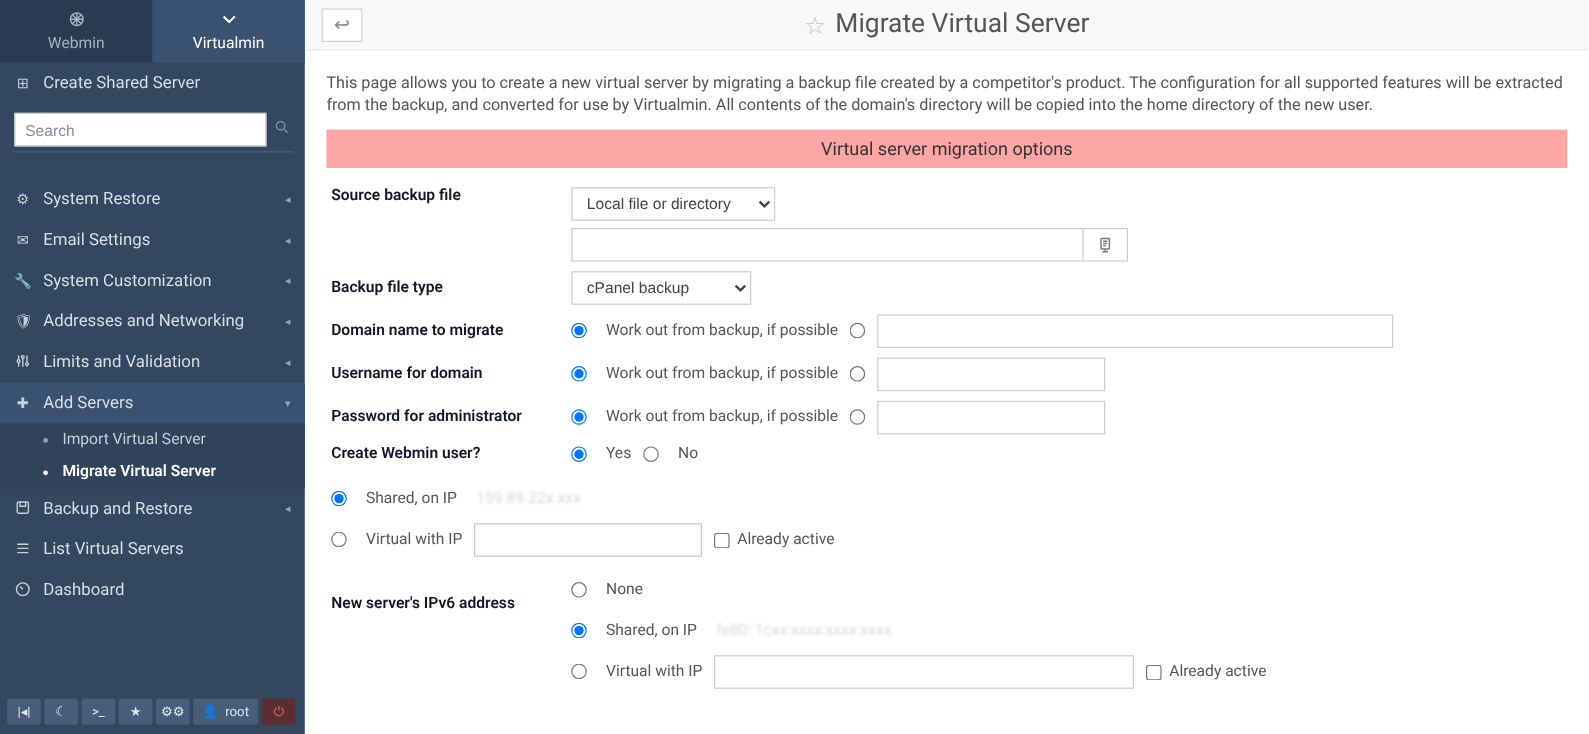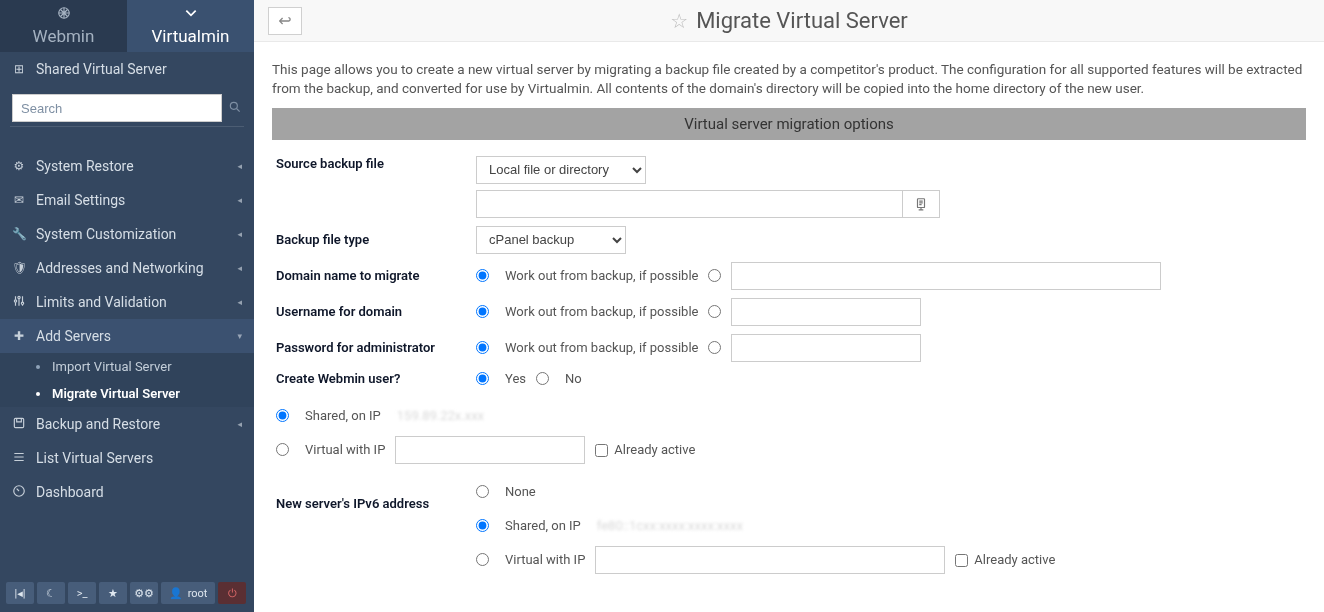--- a/index.html
+++ b/index.html
@@ -24,21 +24,21 @@
     font-size: 14px;
   }
   .mode-tabs { display: flex; height: 52px; }
   .mode-tab {
     flex: 1; display: flex; flex-direction: column; align-items: center; justify-content: center;
     gap: 2px; cursor: pointer; color: #a5b2c1;
   }
   .mode-tab.webmin { background: #2a3a50; }
   .mode-tab.virtualmin { background: #3a5170; color: #fff; }
   .mode-tab .icon { font-size: 15px; }
-  .mode-tab .label { font-size: 17px; }
+  .mode-tab .label { font-size: 13px; }
   .side-row {
     display: flex; align-items: center; height: 34px; padding: 0 12px;
     cursor: pointer; color: #d6dee6; gap: 10px;
   }
   .side-row .icon { width: 14px; text-align: center; opacity: 0.9; font-size: 12px; }
   .side-row .label { flex: 1; }
   .side-row .caret { font-size: 9px; opacity: 0.6; }
   .side-row.expanded { background: #3b5170; }
   .search-wrap { padding: 4px 10px; }
   .search-inner {
@@ -81,21 +81,21 @@
   }
   .title-center {
     position:absolute; left:0; right:0; display:flex; align-items:center; justify-content:center;
     pointer-events:none; gap:8px;
   }
   .star-icon { font-size:20px; color:#bdbdbd; pointer-events:auto; cursor:pointer; }
   .page-title { font-size:22px; font-weight:400; color:#555; }
   .intro { padding: 18px 18px 10px; color:#555; font-size:13.5px; line-height:1.4; }
   .panel { margin: 0 18px 16px; border-radius:2px; }
   .panel-head {
-    background:#a3a3a3; text-align:center; font-size:15px; padding:7px 0; color:#333;
+    background:#fca5a5; text-align:center; font-size:15px; padding:7px 0; color:#333;
   }
   .panel-body { padding: 6px 0 10px; }
   .form-row { display:flex; align-items:center; padding:4px 0 4px 4px; min-height:30px; }
   .form-row.tall { align-items:flex-start; padding-top:10px; }
   .form-label { width:200px; font-weight:600; font-size:13px; color:#0f172a; }
   .form-ctrl { flex:1; display:flex; flex-direction:column; gap:6px; }
   .ctrl-line { display:flex; align-items:center; gap:10px; min-height:28px; }
   select {
     height:28px; border:1px solid #ccc; background:#fff; padding:0 8px; font-size:13px; color:#444;
   }
@@ -134,21 +134,21 @@
         <svg class="svgicon" viewBox="0 0 24 24" fill="none" stroke="currentColor" stroke-width="3">
             <path d="M4 8l8 8 8-8"></path>
           </svg>
       </span>
       <span class="label">Virtualmin</span>
     </div>
   </div>
 
   <div class="side-row">
     <span class="icon">⊞</span>
-    <span class="label">Shared Virtual Server</span>
+    <span class="label">Create Shared Server</span>
   </div>
 
   <div class="search-wrap">
     <div class="search-inner">
       <input type="text" placeholder="Search" style="">
       <span class="sicon">
         <svg class="svgicon" viewBox="0 0 24 24" fill="none" stroke="currentColor" stroke-width="2">
             <circle cx="10" cy="10" r="6"></circle>
             <path d="M20 20l-5-5"></path>
           </svg>

